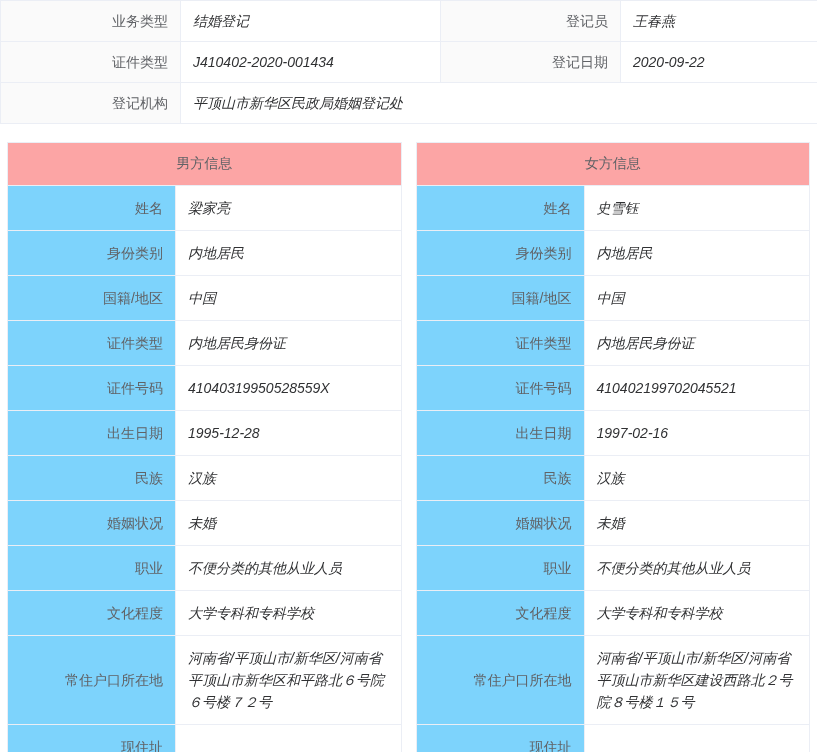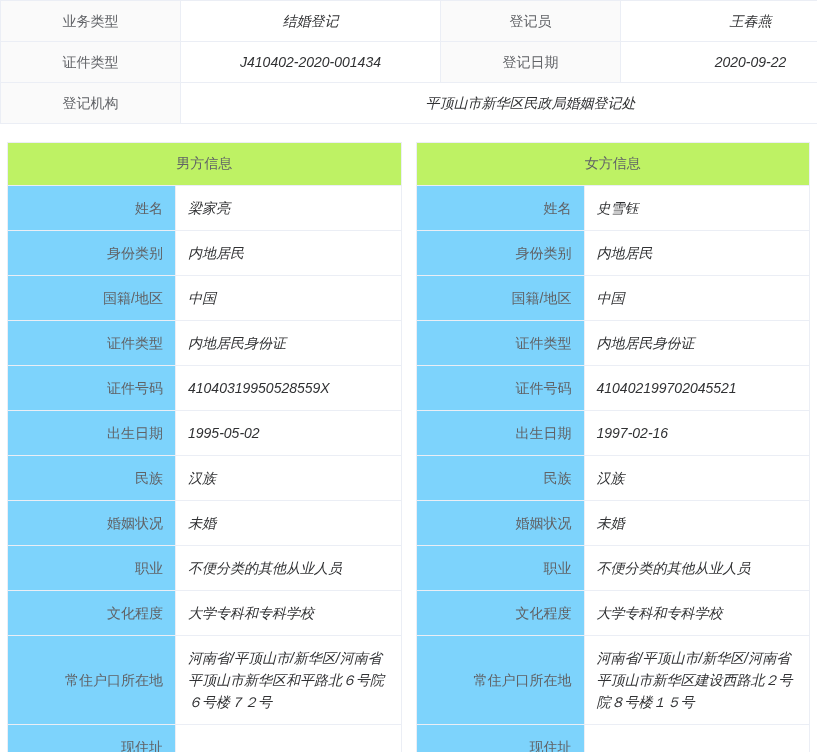--- a/index.html
+++ b/index.html
@@ -27,21 +27,20 @@
     table-layout: fixed;
     width: 100%;
   }
   table.grid td {
     border: 1px solid #ebeef5;
     padding: 11px 12px;
     vertical-align: middle;
     line-height: 18px;
     font-size: 14px;
     word-break: break-all;
-    text-align: center;
   }
   td.label {
     background: #fafafa;
     color: #606266;
     text-align: right;
     width: 155px;
   }
   td.value {
     background: #ffffff;
     color: #303133;
@@ -63,21 +62,21 @@
     padding: 18px 7px 0 7px;
     gap: 14px;
   }
   .panel {
     flex: 1 1 0;
     min-width: 0;
   }
   .panel-title {
     border: 1px solid #ebeef5;
     border-bottom: none;
-    background: #bef264;
+    background: #fca5a5;
     text-align: center;
     color: #606266;
     font-size: 14px;
     padding: 12px 0;
   }
   table.person {
     border-collapse: collapse;
     table-layout: fixed;
     width: 100%;
   }
@@ -149,21 +148,21 @@
           <tr>
             <td class="label">证件类型</td>
             <td class="value">内地居民身份证</td>
           </tr>
           <tr>
             <td class="label">证件号码</td>
             <td class="value">41040319950528559X</td>
           </tr>
           <tr>
             <td class="label">出生日期</td>
-            <td class="value">1995-05-02</td>
+            <td class="value">1995-12-28</td>
           </tr>
           <tr>
             <td class="label">民族</td>
             <td class="value">汉族</td>
           </tr>
           <tr>
             <td class="label">婚姻状况</td>
             <td class="value">未婚</td>
           </tr>
           <tr>

